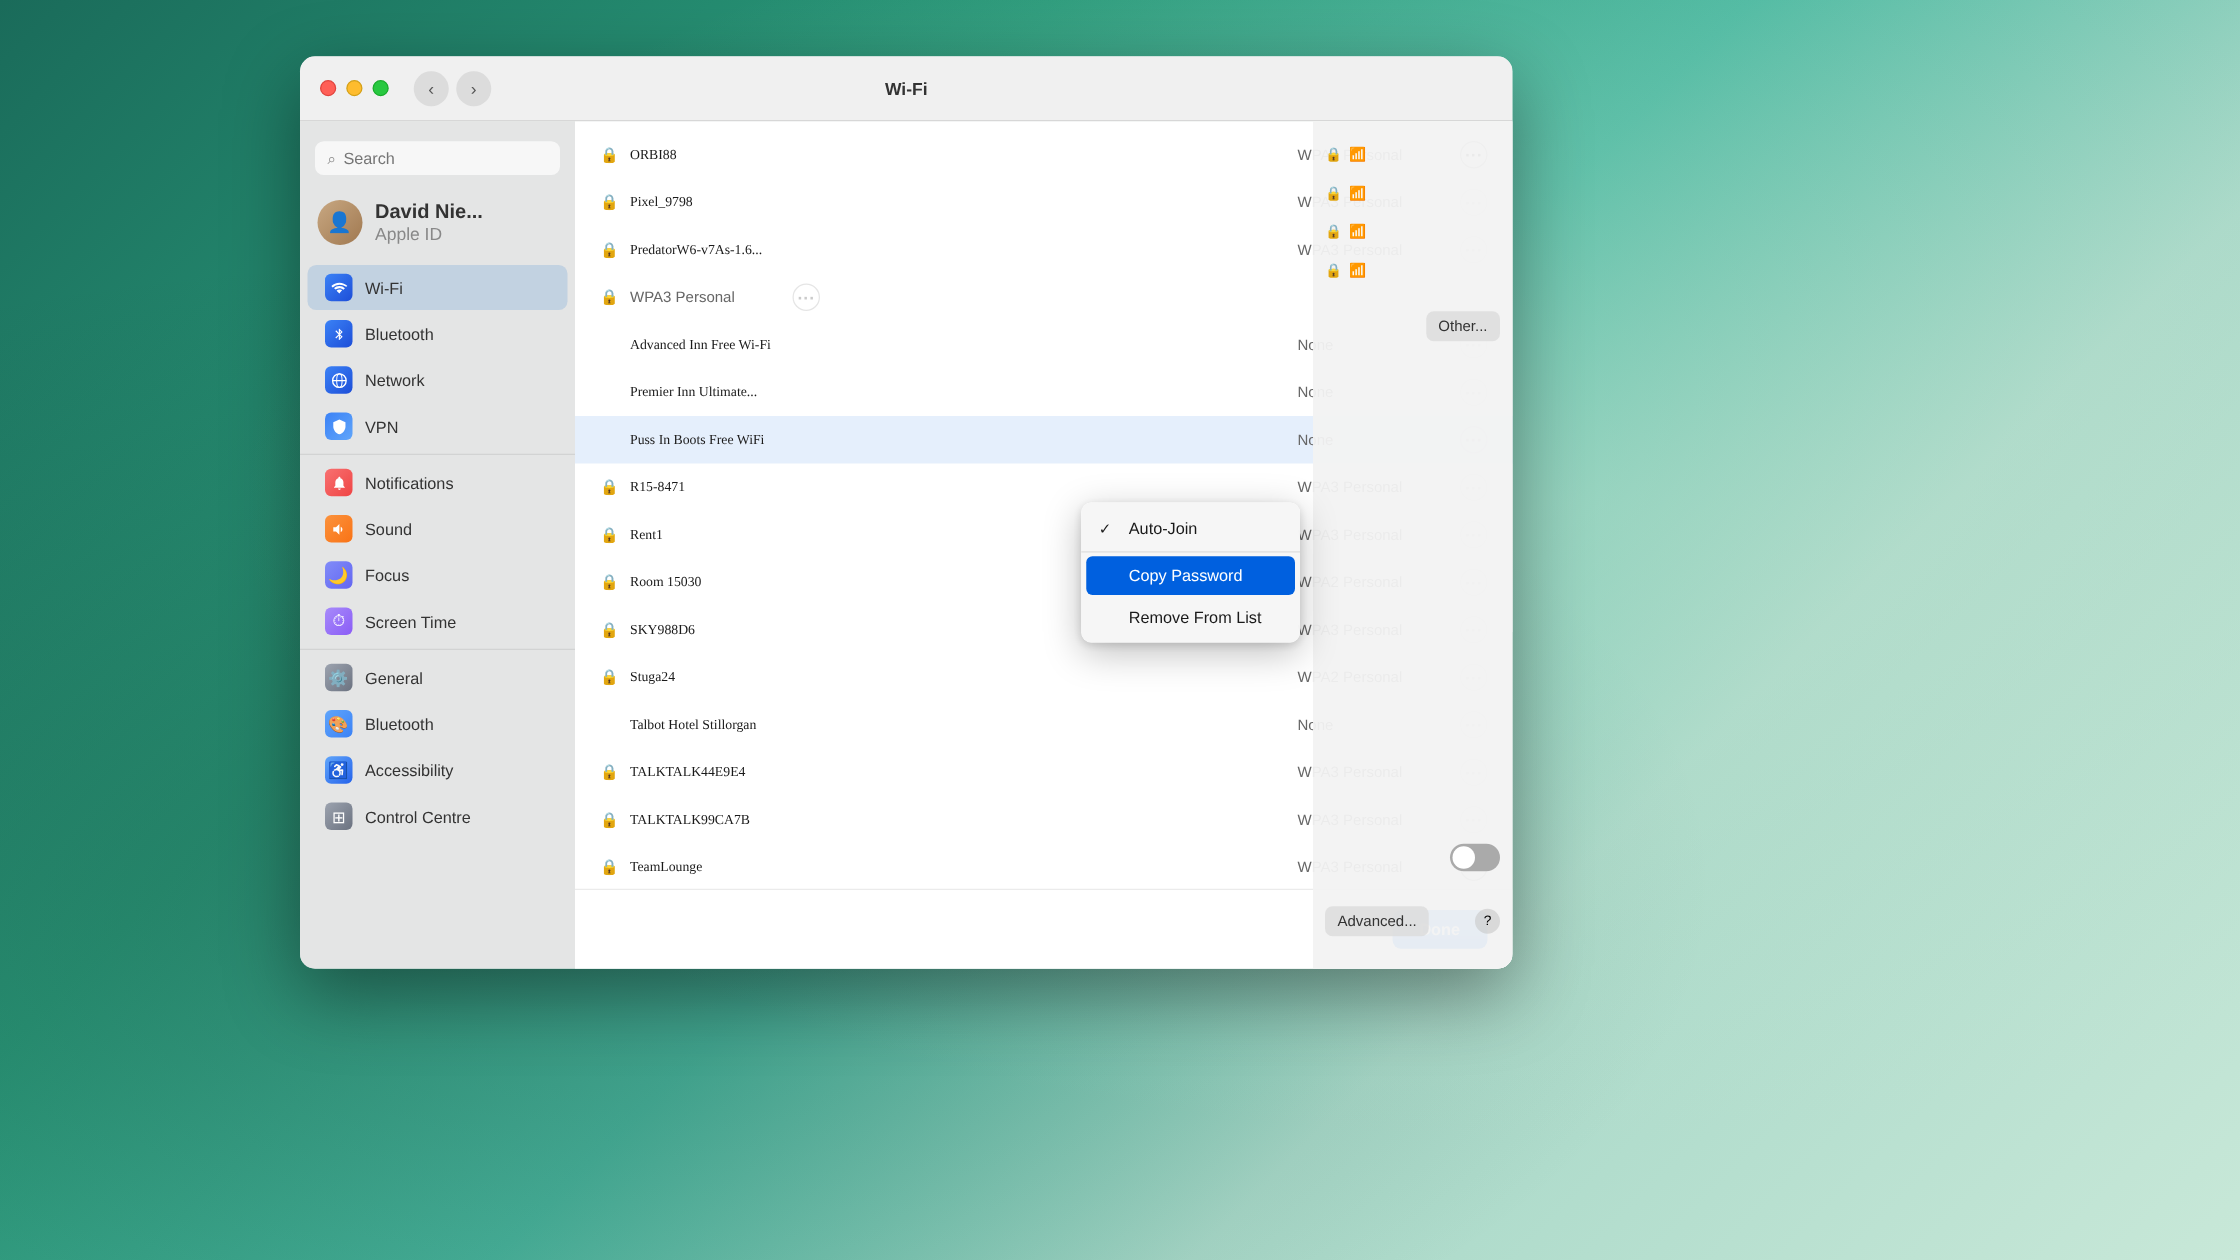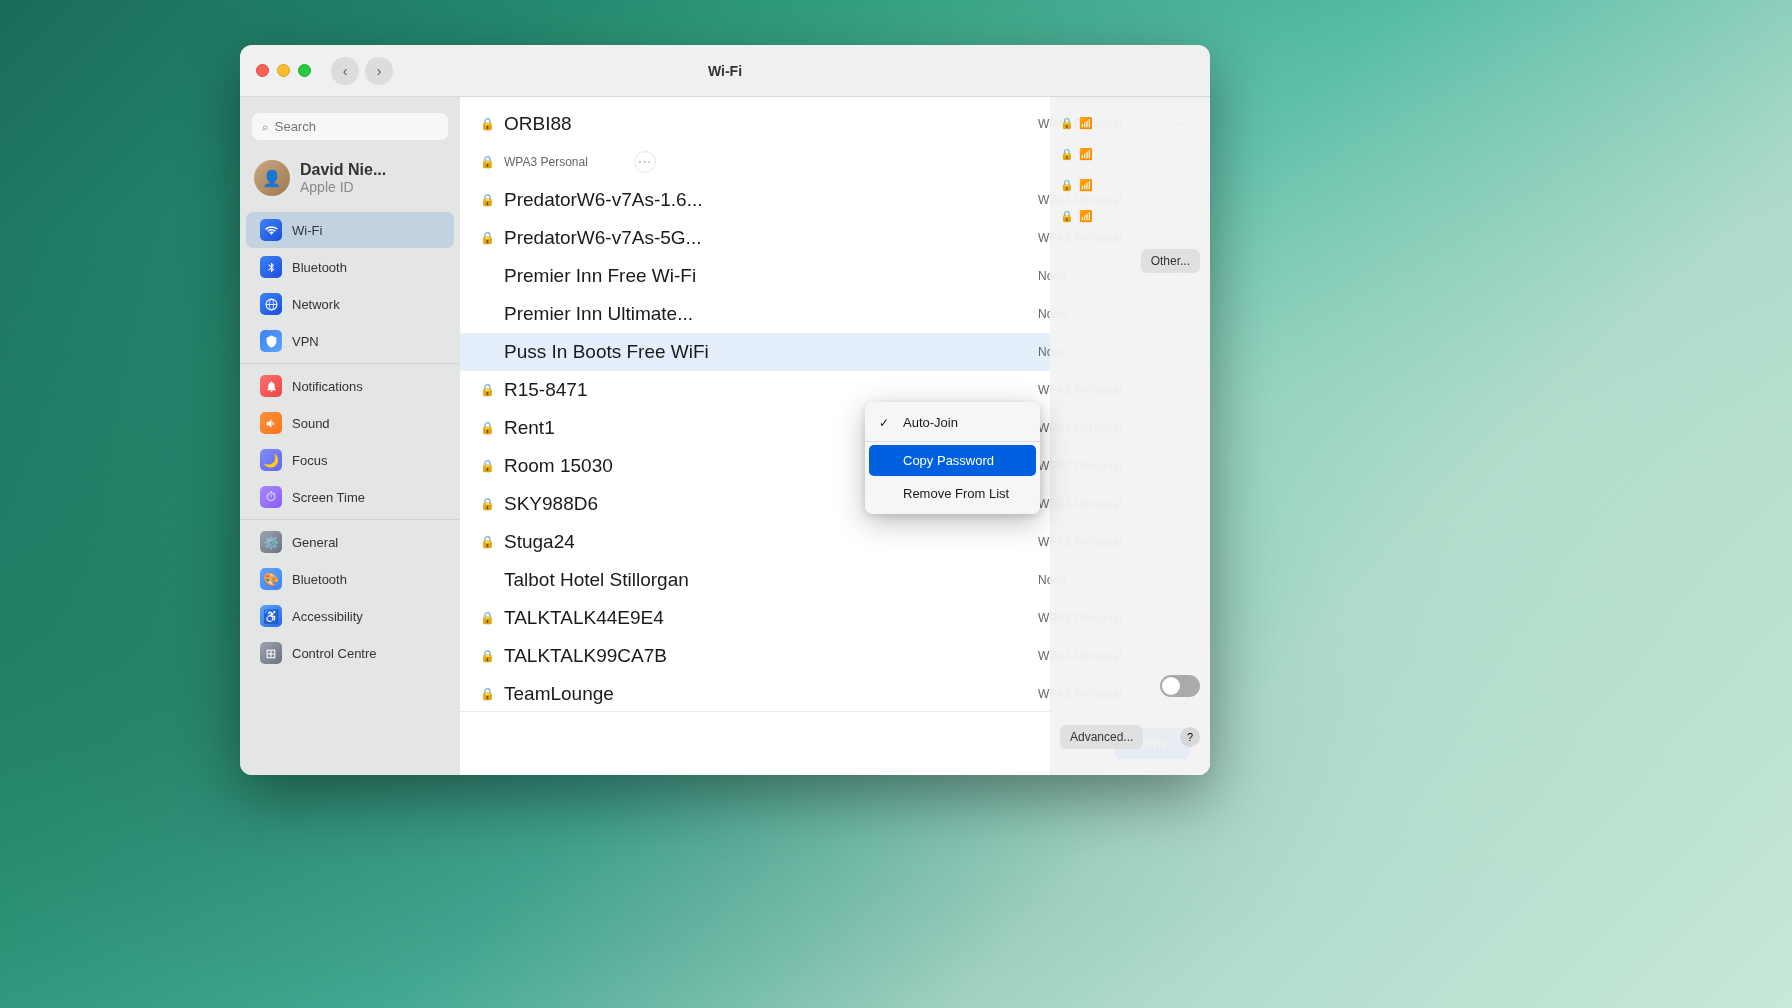--- a/index.html
+++ b/index.html
@@ -247,22 +247,23 @@
     .network-lock {
       width: 16px;
       font-size: 12px;
       color: #888;
       margin-right: 8px;
       flex-shrink: 0;
     }
 
     .network-name {
       flex: 1;
-      font-size: 19px;
+      font-size: 11px;
       color: #1a1a1a;
+      font-family: Liberation Serif, serif;
     }
 
     .network-security {
       font-size: 12px;
       color: #666;
       min-width: 130px;
     }
 
     .network-more-btn {
       width: 22px;
@@ -552,41 +553,41 @@
 
           <div class="network-row">
             <span class="network-lock">🔒</span>
             <span class="network-name">ORBI88</span>
             <span class="network-security">WPA3 Personal</span>
             <button class="network-more-btn">···</button>
           </div>
 
           <div class="network-row">
             <span class="network-lock">🔒</span>
+            <span class="network-name">Pixel_9798</span>
             <span class="network-security">WPA3 Personal</span>
             <button class="network-more-btn" style="opacity:0.3">···</button>
           </div>
 
           <div class="network-row">
             <span class="network-lock">🔒</span>
             <span class="network-name">PredatorW6-v7As-1.6...</span>
             <span class="network-security">WPA3 Personal</span>
             <button class="network-more-btn" style="opacity:0.3">···</button>
           </div>
 
           <div class="network-row">
             <span class="network-lock">🔒</span>
-            <span class="network-name">PredatorW6-v7As-5G...</span>
             <span class="network-security">WPA3 Personal</span>
             <button class="network-more-btn" style="opacity:0.3">···</button>
           </div>
 
           <div class="network-row">
             <span class="network-lock" style="visibility:hidden">🔒</span>
-            <span class="network-name">Premier Inn Free Wi-Fi</span>
+            <span class="network-name">Advanced Inn Free Wi-Fi</span>
             <span class="network-security">None</span>
             <button class="network-more-btn" style="opacity:0.3">···</button>
           </div>
 
           <div class="network-row">
             <span class="network-lock" style="visibility:hidden">🔒</span>
             <span class="network-name">Premier Inn Ultimate...</span>
             <span class="network-security">None</span>
             <button class="network-more-btn" style="opacity:0.3">···</button>
           </div>

